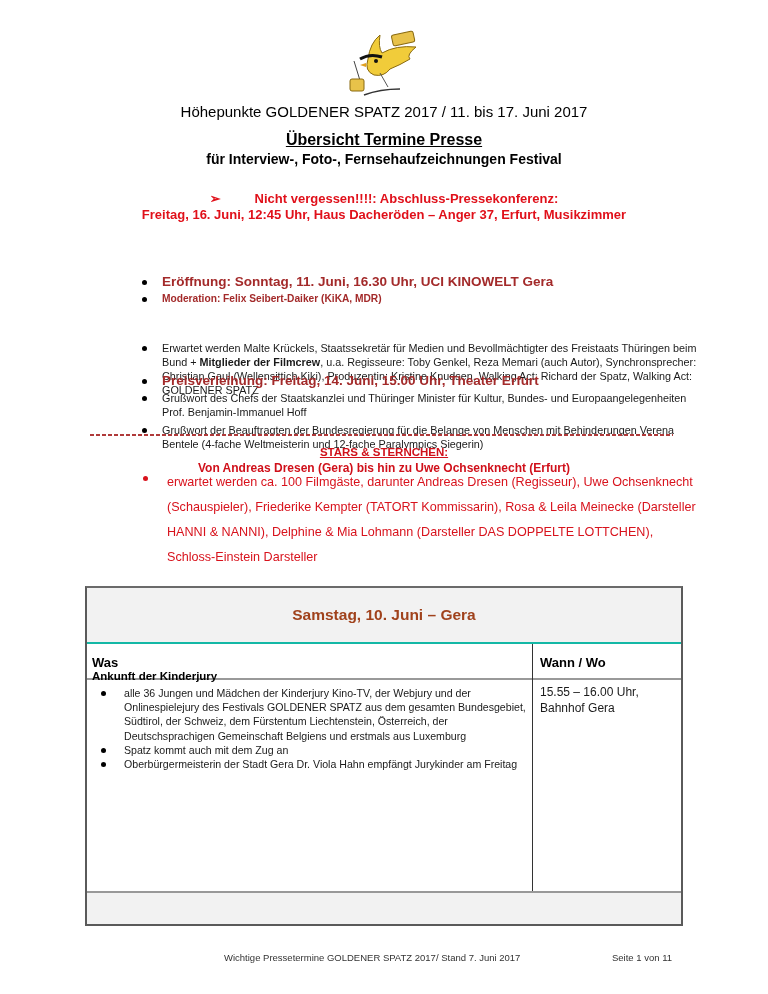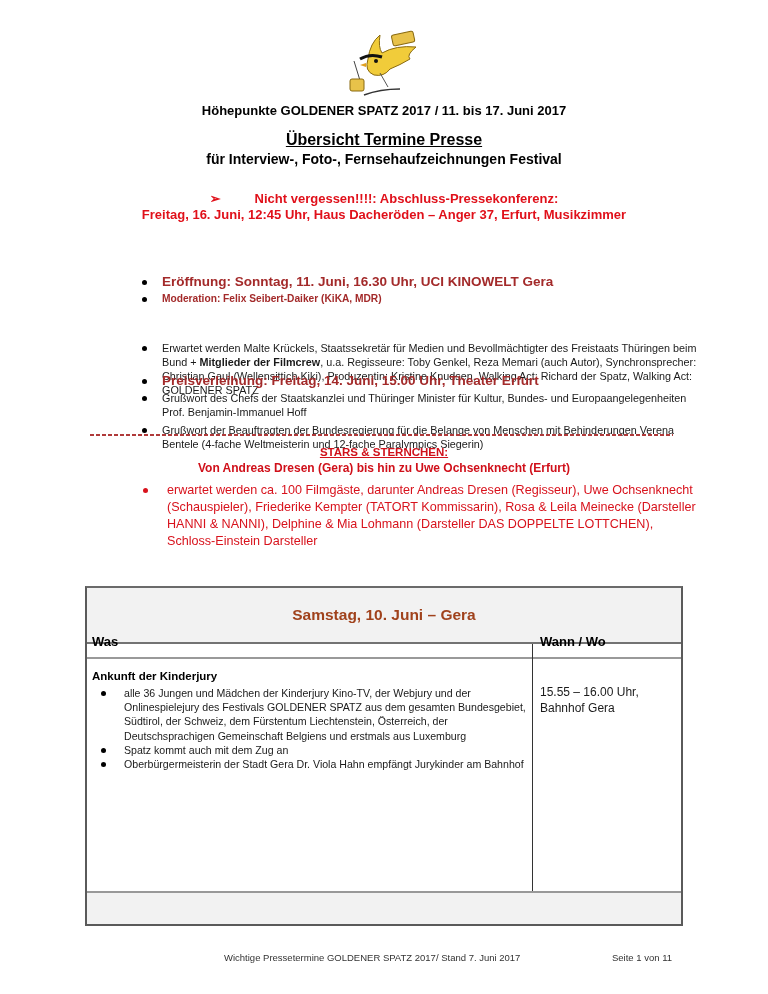--- a/index.html
+++ b/index.html
@@ -3,21 +3,21 @@
   <meta charset="utf-8">
   <style>
     * { box-sizing: border-box; margin: 0; padding: 0; }
     html, body { width: 768px; height: 994px; background: #ffffff; overflow: hidden; }
     body { position: relative; font-family: "Liberation Sans", sans-serif; color: #000; }
     .abs { position: absolute; }
     .center { left: 0; width: 768px; text-align: center; }
 
     .logo { left: 340px; top: 25px; width: 100px; height: 72px; }
 
-    .top-line { top: 103px; font-size: 13px; font-weight: bold; }
+    .top-line { top: 103px; font-size: 15px; font-weight: normal; }
     .title { top: 131px; font-size: 16px; font-weight: bold; text-decoration: underline; }
     .subtitle { top: 151px; font-size: 14px; font-weight: bold; }
 
     .notice1 { top: 191px; font-size: 13px; font-weight: bold; color: #e0101a; }
     .notice1 .arrow { display: inline-block; color: #e0101a; margin-right: 34px; font-size: 13px; }
     .notice2 { top: 207px; font-size: 13px; font-weight: bold; color: #e0101a; }
 
     .blist { left: 140px; width: 560px; font-size: 10.8px; line-height: 14px; }
     .blist .li { position: relative; padding-left: 22px; margin-top: 35px; }
     .blist .li::before {
@@ -28,29 +28,29 @@
     .li.head::before { top: 7px; }
     .li.mod { font-weight: bold; color: #a32a2a; font-size: 10.2px; }
     .li.text { color: #1a1a1a; }
 
     .dashes { left: 90px; top: 434px; width: 583px; height: 2px;
       background-image: repeating-linear-gradient(to right, #b03a3a 0 4px, transparent 4px 6px); }
 
     .stars1 { top: 446px; font-size: 11.5px; font-weight: bold; color: #d0101a; text-decoration: underline; }
     .stars2 { top: 461px; font-size: 12px; font-weight: bold; color: #d0101a; }
 
-    .guests { left: 140px; top: 482px; width: 560px; font-size: 12.6px; line-height: 17px; color: #d8121c; }
+    .guests { left: 140px; top: 470px; width: 560px; font-size: 12.6px; line-height: 25px; color: #d8121c; }
     .guests .li { position: relative; padding-left: 27px; }
     .guests .li::before { content: ""; position: absolute; left: 3px; top: 6px; width: 5px; height: 5px; background: #d8121c; border-radius: 50%; }
 
     .table { left: 85px; top: 586px; width: 598px; height: 340px; border: 2px solid #5a5a5a; border-top: 2px solid #6a6a6a; }
     .t-head { position: absolute; left: 0; top: 0; width: 100%; height: 56px; background: #f2f2f2;
-      border-bottom: 2px solid #737373; text-align: center; }
+      border-bottom: 2px solid #14b8a6; text-align: center; }
     .t-head span { display: block; padding-top: 18px; font-size: 15.5px; font-weight: bold; color: #a0421c; }
-    .t-cols { position: absolute; left: 0; top: 44px; width: 100%; height: 27px; border-bottom: 2px solid #999; }
+    .t-cols { position: absolute; left: 0; top: 65px; width: 100%; height: 27px; border-bottom: 2px solid #999; }
     .t-cols .c1 { position: absolute; left: 5px; top: 2px; font-size: 13px; font-weight: bold; }
     .t-cols .c2 { position: absolute; left: 453px; top: 2px; font-size: 13px; font-weight: bold; }
     .vdiv { position: absolute; left: 445px; top: 56px; width: 1px; height: 247px; background: #333; }
     .t-row { position: absolute; left: 0; top: 76px; width: 100%; height: 227px; }
     .row-title { position: absolute; left: 5px; top: 6px; font-size: 11.5px; font-weight: bold; }
     .row-list { position: absolute; left: 10px; top: 22px; width: 430px; font-size: 10.6px; line-height: 14.2px; color: #1a1a1a; }
     .row-list .li { position: relative; padding-left: 27px; }
     .row-list .li::before { content: ""; position: absolute; left: 4px; top: 5px; width: 5px; height: 5px; background: #000; border-radius: 50%; }
     .row-when { position: absolute; left: 453px; top: 20px; width: 140px; font-size: 12px; line-height: 16px; color: #1a1a1a; }
     .t-foot { position: absolute; left: 0; top: 303px; width: 100%; height: 33px; background: #f2f2f2; border-top: 2px solid #999; }
@@ -115,21 +115,21 @@
   <div class="t-cols">
     <div class="c1">Was</div>
     <div class="c2">Wann / Wo</div>
   </div>
   <div class="vdiv"></div>
   <div class="t-row">
     <div class="row-title">Ankunft der Kinderjury</div>
     <div class="row-list">
       <div class="li">alle 36 Jungen und Mädchen der Kinderjury Kino-TV, der Webjury und der Onlinespielejury des Festivals GOLDENER SPATZ aus dem gesamten Bundesgebiet, Südtirol, der Schweiz, dem Fürstentum Liechtenstein, Österreich, der Deutschsprachigen Gemeinschaft Belgiens und erstmals aus Luxemburg</div>
       <div class="li">Spatz kommt auch mit dem Zug an</div>
-      <div class="li">Oberbürgermeisterin der Stadt Gera Dr. Viola Hahn empfängt Jurykinder am Bahnhof</div>
+      <div class="li">Oberbürgermeisterin der Stadt Gera Dr. Viola Hahn empfängt Jurykinder am Freitag</div>
     </div>
     <div class="row-when">15.55 –  16.00 Uhr, Bahnhof Gera</div>
   </div>
   <div class="t-foot"></div>
 </div>
 
 <div class="abs footer left">Wichtige Pressetermine GOLDENER SPATZ 2017/ Stand 7. Juni 2017</div>
 <div class="abs footer right">Seite 1 von 11</div>
 
 </body></html>

